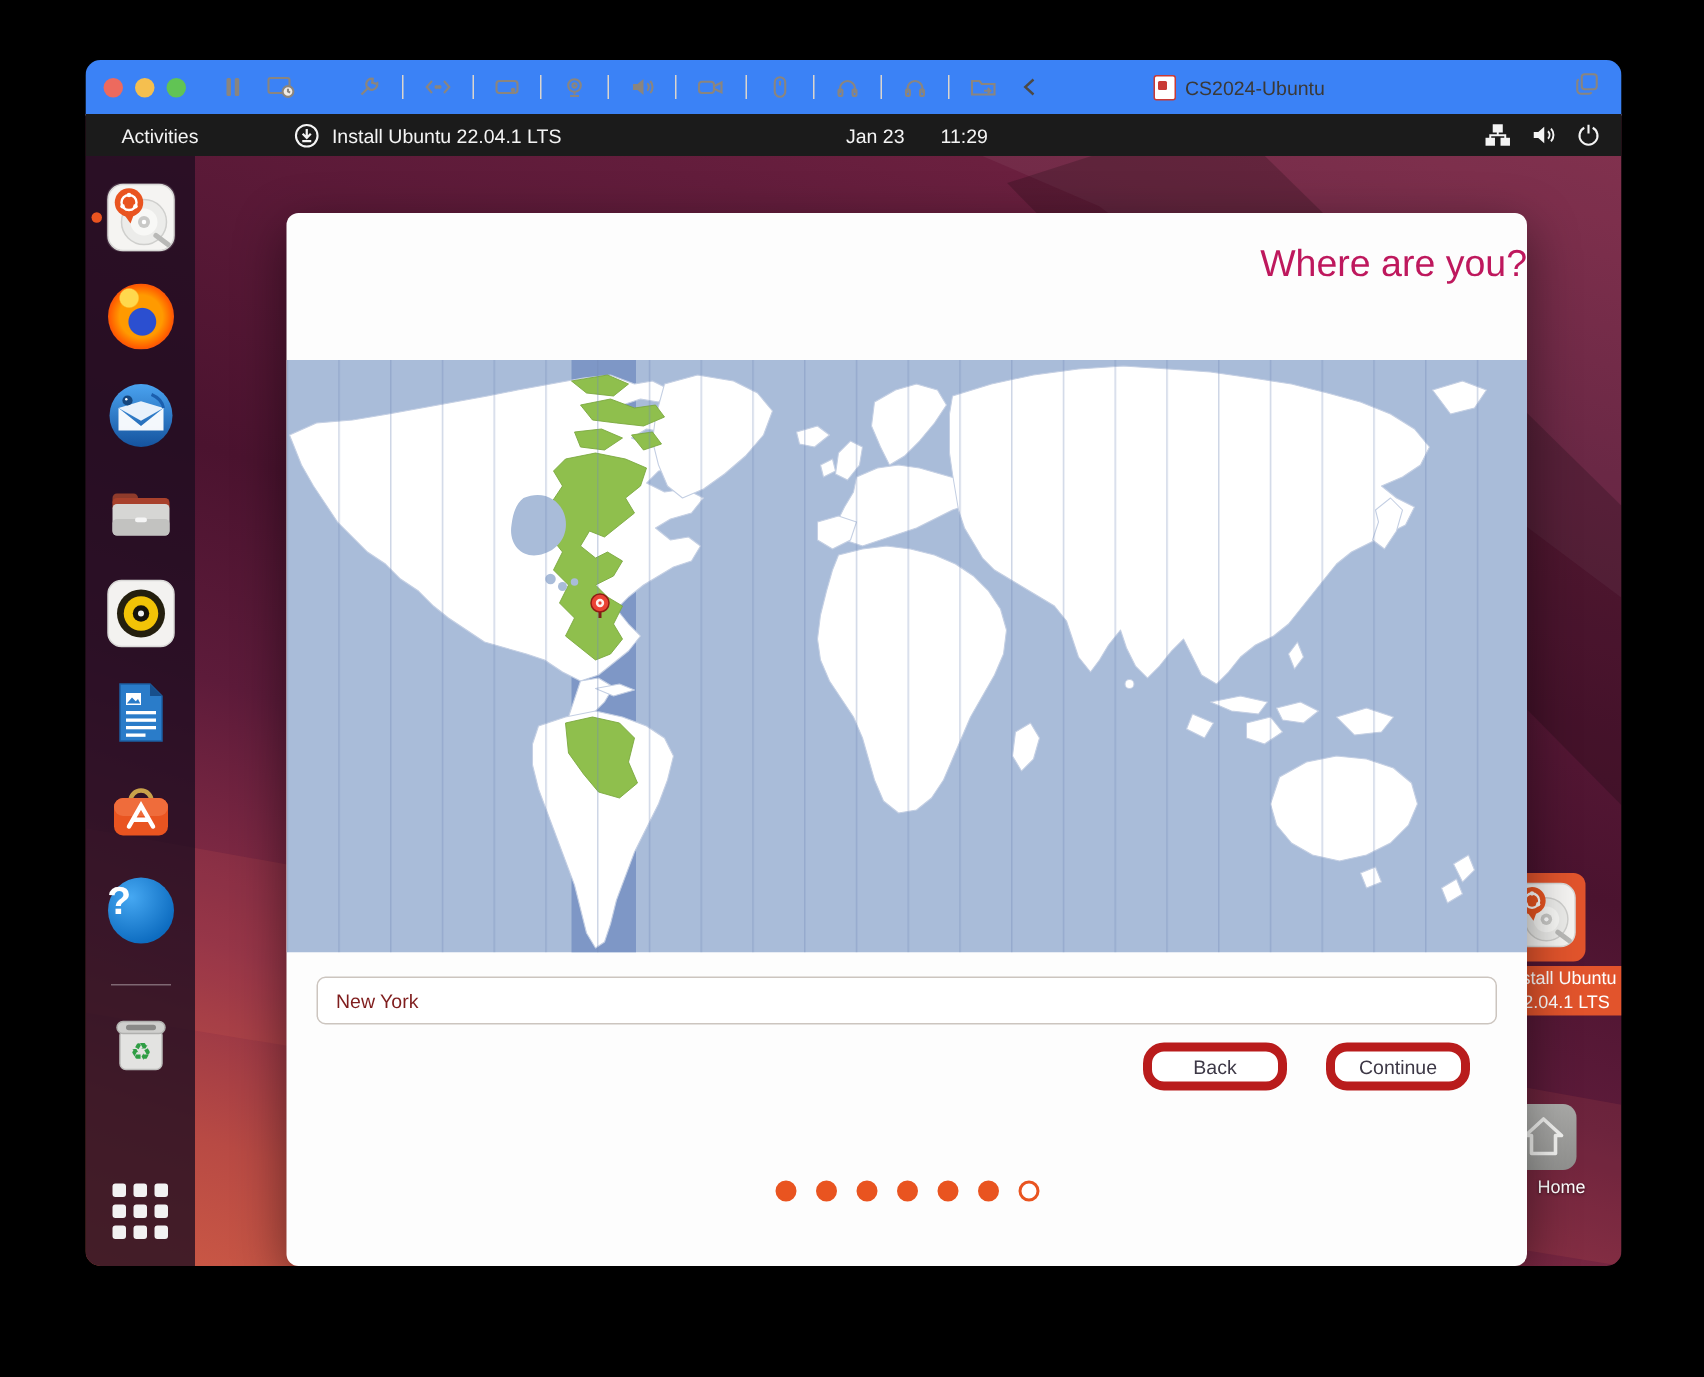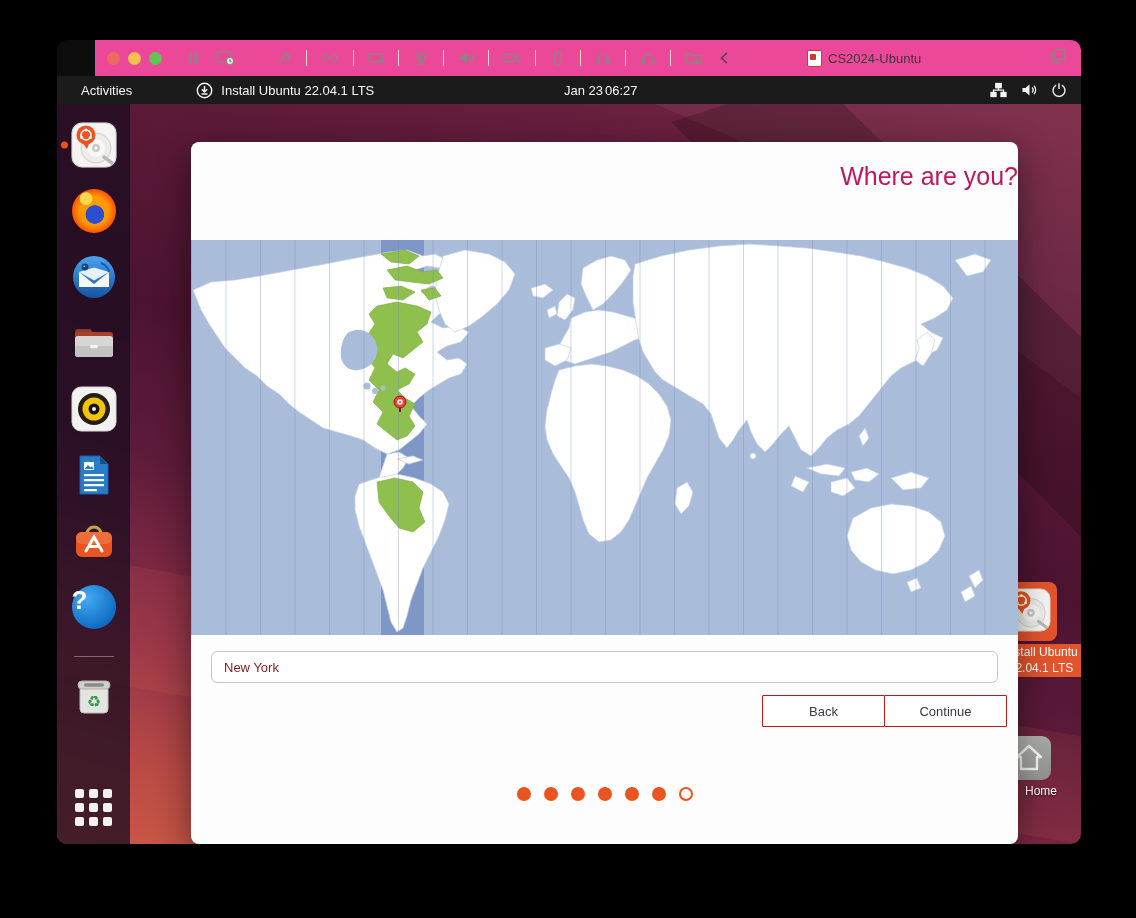--- a/index.html
+++ b/index.html
@@ -1,22 +1,22 @@
 <!DOCTYPE html>
 <html><head>
 <meta charset="utf-8">
 <style>
   html,body{margin:0;padding:0;background:#000;}
   .stage{position:relative;width:1136px;height:918px;background:#000;overflow:hidden;
          font-family:"Liberation Sans",sans-serif;-webkit-font-smoothing:antialiased;}
   
   .mac-window{position:absolute;left:57px;top:40px;width:1024px;height:804px;border-radius:10px;
               overflow:hidden;box-shadow:0 22px 60px rgba(0,0,0,.65);background:#0d0d0d;}
-  .mac-titlebar{position:relative;height:36px;background:#ec4899;border-bottom:1px solid #d8d2ca;
-                display:flex;align-items:center;margin-left:38px;}
+  .mac-titlebar{position:relative;height:36px;background:#3b82f6;border-bottom:1px solid #d8d2ca;
+                display:flex;align-items:center;}
   .traffic{display:flex;gap:8px;margin-left:12px;}
   .tl{width:13px;height:13px;border-radius:50%;}
   .tl.red{background:#ed6a5e;}.tl.yellow{background:#f5bf4f;}.tl.green{background:#61c454;}
   .tb-icons{display:flex;align-items:center;gap:13px;margin-left:22px;color:#8a857f;}
   .tb-icons svg{display:block;}
   .tb-sep{width:1px;height:16px;background:#dcd5cd;}
   .tb-gap{width:14px;}
   .vm-title{position:absolute;left:712px;top:0;height:36px;display:flex;align-items:center;gap:6px;
             color:#3b3936;font-size:13px;}
   .vm-doc{width:13px;height:15px;background:#fff;border:1.5px solid #c93a35;border-radius:2px;position:relative;}
@@ -27,21 +27,21 @@
           background:linear-gradient(198deg,#7e2746 0%,#631d3c 22%,#4b132f 48%,#5d1b3a 62%,#8c2f47 78%,#b84a44 90%,#cd5a45 100%);}
   .facet{position:absolute;inset:0;pointer-events:none;}
   .facet.f1{background:rgba(255,255,255,.05);clip-path:polygon(52% 0,100% 0,100% 42%,66% 8%);}
   .facet.f2{background:rgba(0,0,0,.18);clip-path:polygon(74% 0,100% 34%,100% 60%,60% 6%);}
   .facet.f3{background:rgba(255,120,90,.10);clip-path:polygon(0 62%,100% 86%,100% 100%,0 78%);}
   
   .topbar{position:absolute;left:0;top:0;width:1024px;height:28px;background:#1b1b1b;color:#f4f4f4;
           font-size:13px;display:flex;align-items:center;z-index:30;}
   .activities{margin-left:18px;padding:0 6px;}
   .appind{display:flex;align-items:center;gap:8px;margin-left:58px;font-weight:500;}
-  .clock{position:absolute;left:507px;display:flex;gap:2px;font-weight:500;}
+  .clock{position:absolute;left:507px;display:flex;gap:24px;font-weight:500;}
   .tray{position:absolute;right:14px;display:flex;align-items:center;gap:13px;}
   .tray svg{display:block;}
   
   .dock{position:absolute;left:0;top:28px;width:73px;height:740px;background:rgba(30,13,32,.78);
         display:flex;flex-direction:column;align-items:center;padding-top:18px;box-sizing:border-box;z-index:25;}
   .dock-item{position:relative;width:46px;height:46px;margin-bottom:20px;flex:0 0 auto;}
   .dock-item svg,.dock-item .cssicon{display:block;}
   .dock-item.active{background:rgba(255,255,255,.14);border-radius:10px;}
   .dock-item.active::before{content:"";position:absolute;left:-10px;top:50%;transform:translateY(-50%);
         width:7px;height:7px;border-radius:50%;background:#e95420;}
@@ -71,22 +71,22 @@
   .win-header{position:relative;height:34px;background:#ebebe9;border-bottom:1px solid #d5d2ce;
               display:flex;align-items:center;justify-content:center;}
   .win-title{font-size:13px;font-weight:bold;color:#2e2e2e;}
   .min-btn{position:absolute;right:8px;top:6px;width:22px;height:22px;border-radius:50%;background:#dfdfdd;
            color:#5c5c5c;display:flex;align-items:center;justify-content:center;font-size:13px;line-height:1;}
   .heading{margin:20px 0 0 20px;font-size:25px;color:#be185d;text-align:right;}
   .map-wrap{position:absolute;left:0;top:98px;width:827px;height:395px;}
   .loc-input{position:absolute;left:20px;top:509px;width:787px;height:32px;box-sizing:border-box;
              border:1px solid #ccc5bf;border-radius:6px;padding:0 12px;font-size:13px;color:#7f1d1d;
              font-family:"Liberation Sans",sans-serif;background:#fff;outline:none;}
-  .btn{position:absolute;top:553px;width:123px;height:32px;box-sizing:border-box;background:#fff;
-       border:1px solid #b91c1c;border-radius:1px;font-size:13px;color:#3d3846;font-weight:500;
+  .btn{position:absolute;top:553px;width:96px;height:32px;box-sizing:border-box;background:#fff;
+       border:6px solid #b91c1c;border-radius:14px;font-size:13px;color:#3d3846;font-weight:500;
        display:flex;align-items:center;justify-content:center;}
   .btn.back{left:571px;}
   .btn.continue{left:693px;}
   .dots{position:absolute;left:0;top:645px;width:100%;display:flex;justify-content:center;gap:13px;}
   .dot{width:14px;height:14px;border-radius:50%;box-sizing:border-box;border:2px solid #e95420;background:#fff;}
   .dot.filled{background:#e95420;}
 </style>
 </head>
 <body>
 
@@ -237,21 +237,21 @@
         <span class="appind">
           <svg width="17" height="17" viewBox="0 0 17 17">
               <circle cx="8.5" cy="8.5" r="7.2" fill="none" stroke="#f4f4f4" stroke-width="1.4"></circle>
               <path d="M8.5 4 v5 M5.8 7.2 L8.5 10 L11.2 7.2" stroke="#f4f4f4" stroke-width="1.5" fill="none"></path>
               <path d="M5.5 12 h6" stroke="#f4f4f4" stroke-width="1.5"></path>
             </svg>
           <span>Install Ubuntu 22.04.1 LTS</span>
         </span>
         <span class="clock">
           <span>Jan 23</span>
-          <span>06:27</span>
+          <span>11:29</span>
         </span>
         <span class="tray">
           <svg width="17" height="16" viewBox="0 0 17 16" fill="none" stroke="#f4f4f4" stroke-width="1.3">
               <rect x="5.8" y="1.5" width="5.4" height="4.2" fill="#f4f4f4"></rect>
               <path d="M8.5 5.7 v2.5 M3.5 10.5 v-2.3 h10 v2.3"></path>
               <rect x="1" y="10.5" width="5" height="4" fill="#f4f4f4"></rect>
               <rect x="11" y="10.5" width="5" height="4" fill="#f4f4f4"></rect>
             </svg>
           <svg width="18" height="16" viewBox="0 0 18 16" fill="none" stroke="#f4f4f4" stroke-width="1.3">
               <path d="M2.5 6 h3 l4 -3.5 v11 l-4 -3.5 h-3 z" fill="#f4f4f4" stroke="none"></path>

